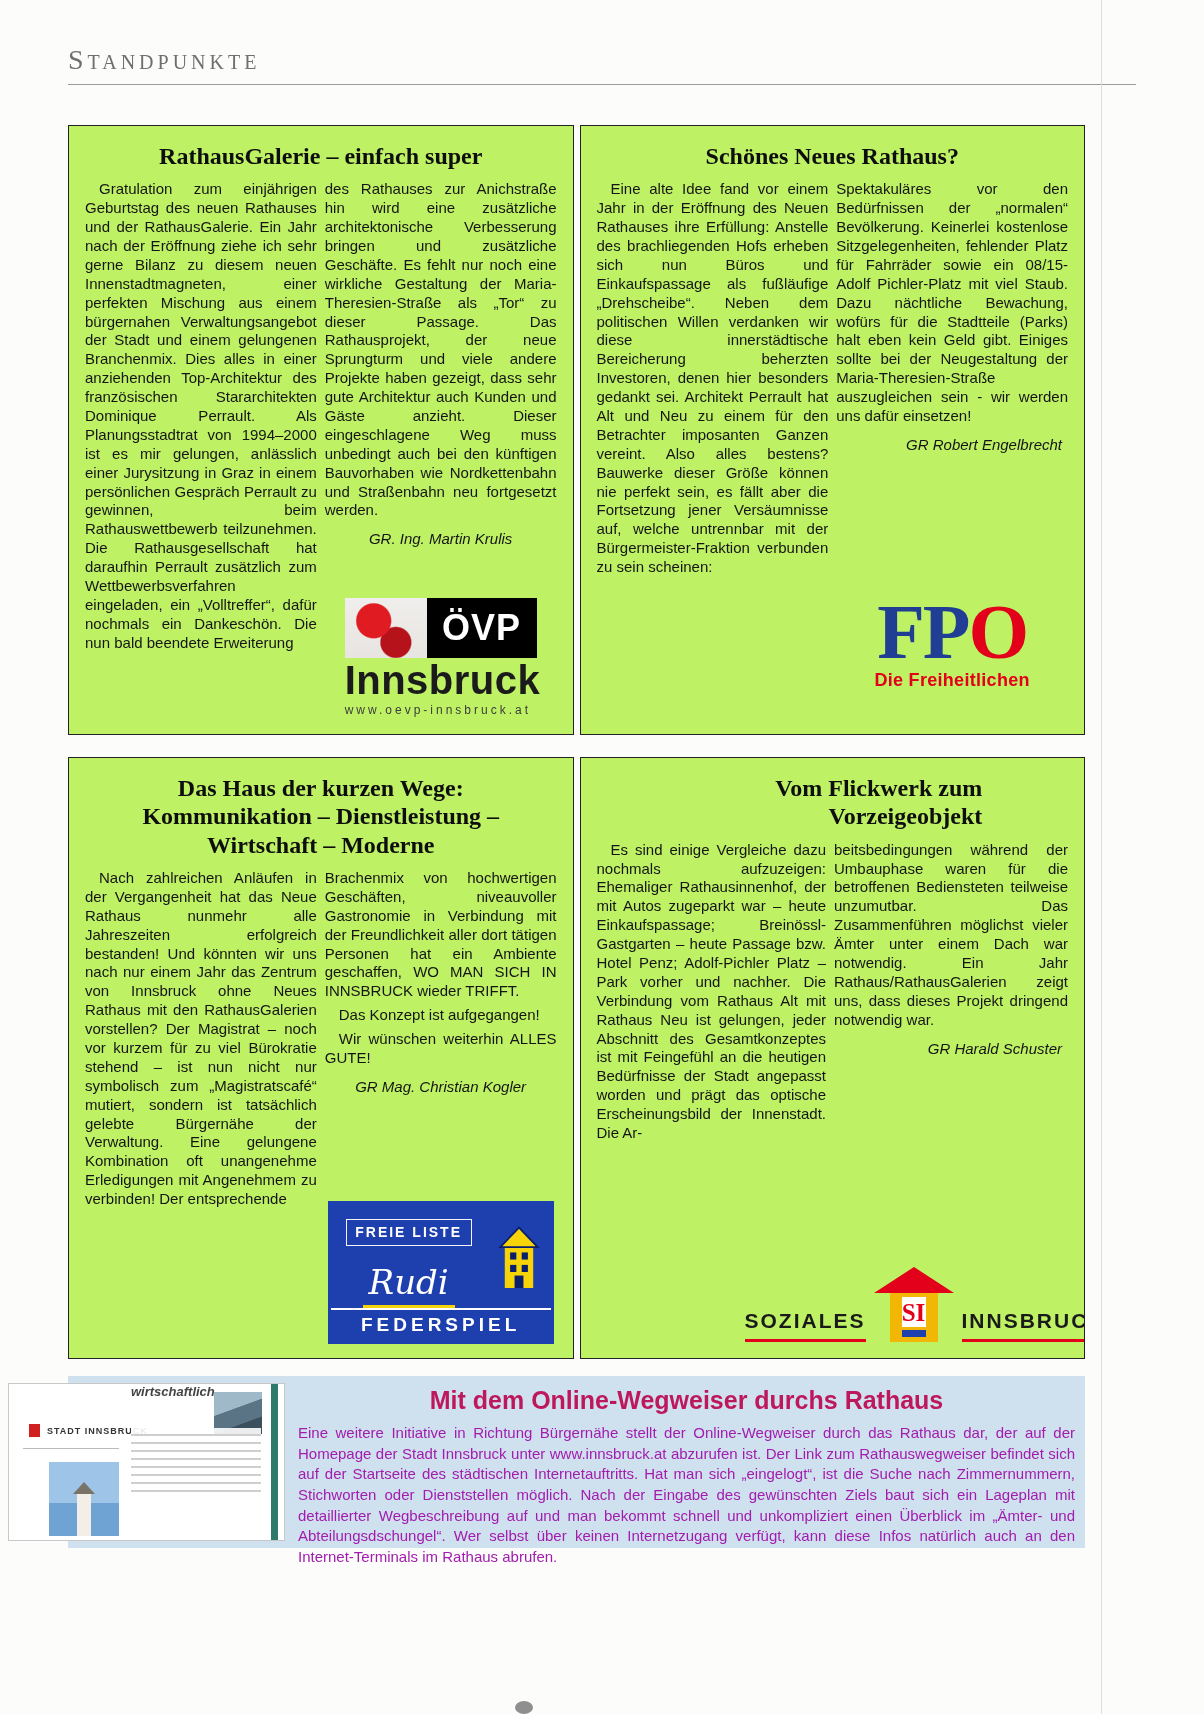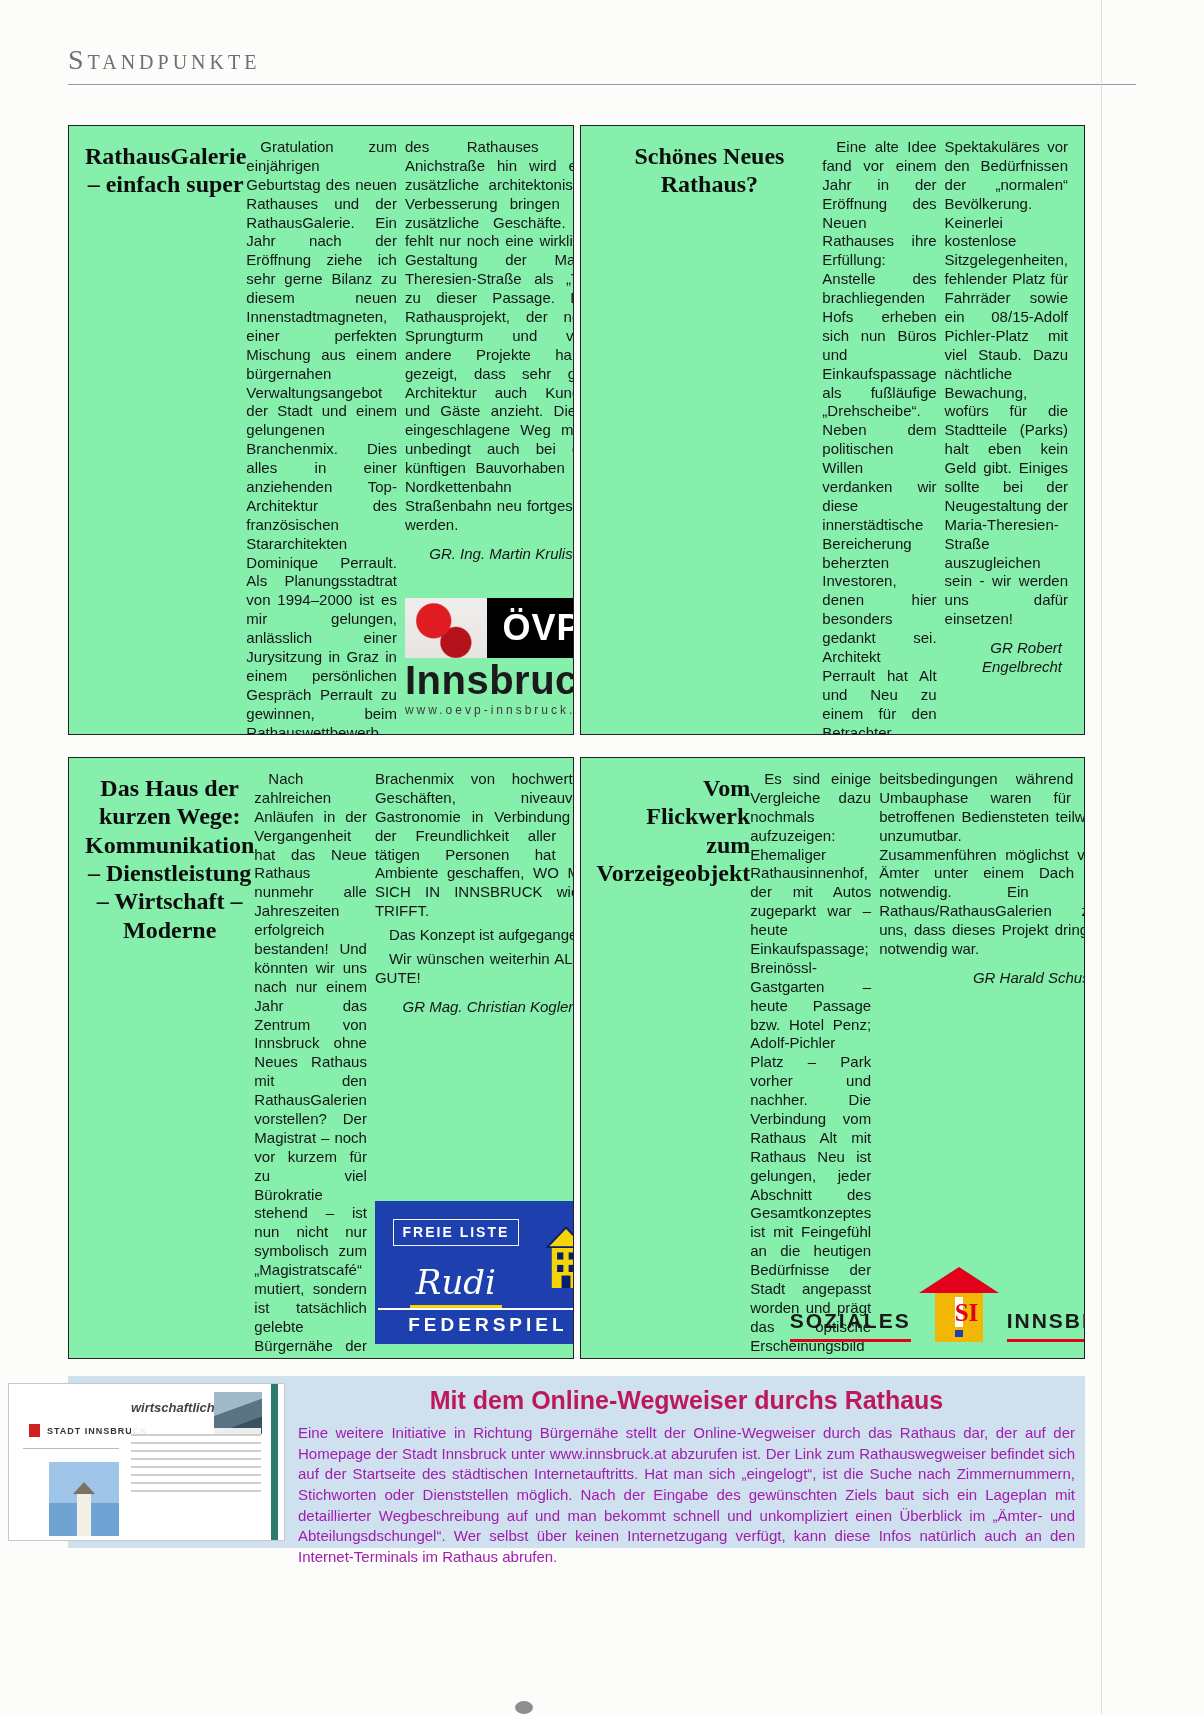--- a/index.html
+++ b/index.html
@@ -24,23 +24,23 @@
   .scan-line {
     position:absolute; left:1101px; top:0; width:1px; height:1714px;
     background:#dedede;
   }
   
   .grid {
     position:absolute; left:68px; top:125px; width:1017px;
     display:grid; grid-template-columns:1fr 1fr; column-gap:6px; row-gap:22px;
   }
   .box {
-    border:1px solid #222; background:#86efac;
+    border:1px solid #222; background:#bef264;
     padding:12px 16px 14px; overflow:hidden;
-    display:flex; flex-direction:row;
+    display:flex; flex-direction:column;
   }
   .box.row1 { height:610px; }
   .box.row2 { height:602px; }
   .box-title {
     font-family:"Liberation Serif", serif; font-weight:bold;
     font-size:24px; line-height:1.18; text-align:center;
     margin:4px auto 10px; color:#0e0e0e;
   }
   .box-title.wide3 { max-width:410px; }
   .box-title.narrow { max-width:300px;text-align:right; }
@@ -113,21 +113,21 @@
   .si-text {
     font-weight:bold; font-size:21px; letter-spacing:2px; color:#1a1a1a;
     border-bottom:3px solid #e2001a; padding-bottom:5px;
   }
   .si-house { width:80px; display:flex; flex-direction:column; align-items:center; }
   .si-roof {
     width:0; height:0;
     border-left:40px solid transparent; border-right:40px solid transparent;
     border-bottom:26px solid #e2001a;
   }
-  .si-body { width:48px; background:#f2b705; padding:4px 20px 5px; }
+  .si-body { width:48px; background:#f2b705; padding:4px 12px 5px; }
   .si-panel {
     background:#fff; color:#e2001a; font-family:"Liberation Serif", serif;
     font-weight:bold; font-size:25px; line-height:1; text-align:center; padding:3px 0 2px;
   }
   .si-bar { height:7px; background:#1e3fae; margin-top:3px; }
 
   
   .band {
     position:absolute; left:68px; top:1376px; width:1017px; height:172px;
     background:#cfe0ee; padding:6px 10px 8px 230px;
@@ -140,21 +140,21 @@
     text-align:justify; color:#a21caf; font-size:15px; line-height:1.38; margin:0;
   }
   
   .thumb {
     position:absolute; left:-60px; top:7px; width:277px; height:158px;
     background:#fff; border:1px solid #c8c8c8; overflow:hidden;
   }
   .thumb-teal { position:absolute; right:6px; top:0; width:7px; height:100%; background:#2c7a6a; }
   .thumb-crest { position:absolute; left:20px; top:40px; width:11px; height:13px; background:#d02020; }
   .thumb-brand { position:absolute; left:38px; top:42px; font-size:9px; font-weight:bold; letter-spacing:1px; color:#333; }
-  .thumb-heading { position:absolute; left:122px; top:16px; font-size:13px; font-style:italic; font-weight:bold; color:#444; }
+  .thumb-heading { position:absolute; left:122px; top:0; font-size:13px; font-style:italic; font-weight:bold; color:#444; }
   .thumb-photo-sm {
     position:absolute; right:22px; top:8px; width:48px; height:42px;
     background:linear-gradient(160deg,#9fb9c9 0 40%, #5a7385 41% 70%, #3c4f5c 71% 100%);
   }
   .thumb-lines {
     position:absolute; left:122px; top:44px; width:130px; height:70px;
     background:repeating-linear-gradient(#fff 0 6px, #c9c9c9 6px 8px);
     opacity:0.9;
   }
   .thumb-photo-lg {
@@ -211,20 +211,26 @@
 
   <section class="box row1">
     <h2 class="box-title">Schönes Neues Rathaus?</h2>
     <div class="cols">
       <div class="col">
         <p class="para indent">Eine alte Idee fand vor einem Jahr in der Eröffnung des Neuen Rathauses ihre Erfüllung: Anstelle des brachliegenden Hofs erheben sich nun Büros und Einkaufspassage als fußläufige „Drehscheibe“. Neben dem politischen Willen verdanken wir diese innerstädtische Bereicherung beherzten Investoren, denen hier besonders gedankt sei. Architekt Perrault hat Alt und Neu zu einem für den Betrachter imposanten Ganzen vereint. Also alles bestens? Bauwerke dieser Größe können nie perfekt sein, es fällt aber die Fortsetzung jener Versäumnisse auf, welche untrennbar mit der Bürgermeister-Fraktion verbunden zu sein scheinen:</p>
       </div>
       <div class="col flexcol">
         <p class="para">Spektakuläres vor den Bedürfnissen der „normalen“ Bevölkerung. Keinerlei kostenlose Sitzgelegenheiten, fehlender Platz für Fahrräder sowie ein 08/15-Adolf Pichler-Platz mit viel Staub. Dazu nächtliche Bewachung, wofürs für die Stadtteile (Parks) halt eben kein Geld gibt. Einiges sollte bei der Neugestaltung der Maria-Theresien-Straße auszugleichen sein - wir werden uns dafür einsetzen!</p>
         <p class="author right">GR Robert Engelbrecht</p>
+        <div class="logo-wrap">
+          <div class="fpo-logo">
+            <div class="fpo-mark"><span class="fpo-fp">FP</span><span class="fpo-o">O</span></div>
+            <div class="fpo-tag">Die Freiheitlichen</div>
+          </div>
+        </div>
       </div>
     </div>
   </section>
 
   <section class="box row2">
     <h2 class="box-title wide3">Das Haus der kurzen Wege: Kommunikation – Dienstleistung – Wirtschaft – Moderne</h2>
     <div class="cols">
       <div class="col">
         <p class="para indent">Nach zahlreichen Anläufen in der Vergangenheit hat das Neue Rathaus nunmehr alle Jahreszeiten erfolgreich bestanden! Und könnten wir uns nach nur einem Jahr das Zentrum von Innsbruck ohne Neues Rathaus mit den RathausGalerien vorstellen? Der Magistrat – noch vor kurzem für zu viel Bürokratie stehend – ist nun nicht nur symbolisch zum „Magistratscafé“ mutiert, sondern ist tatsächlich gelebte Bürgernähe der Verwaltung. Eine gelungene Kombination oft unangenehme Erledigungen mit Angenehmem zu verbinden! Der entsprechende</p>
       </div>

